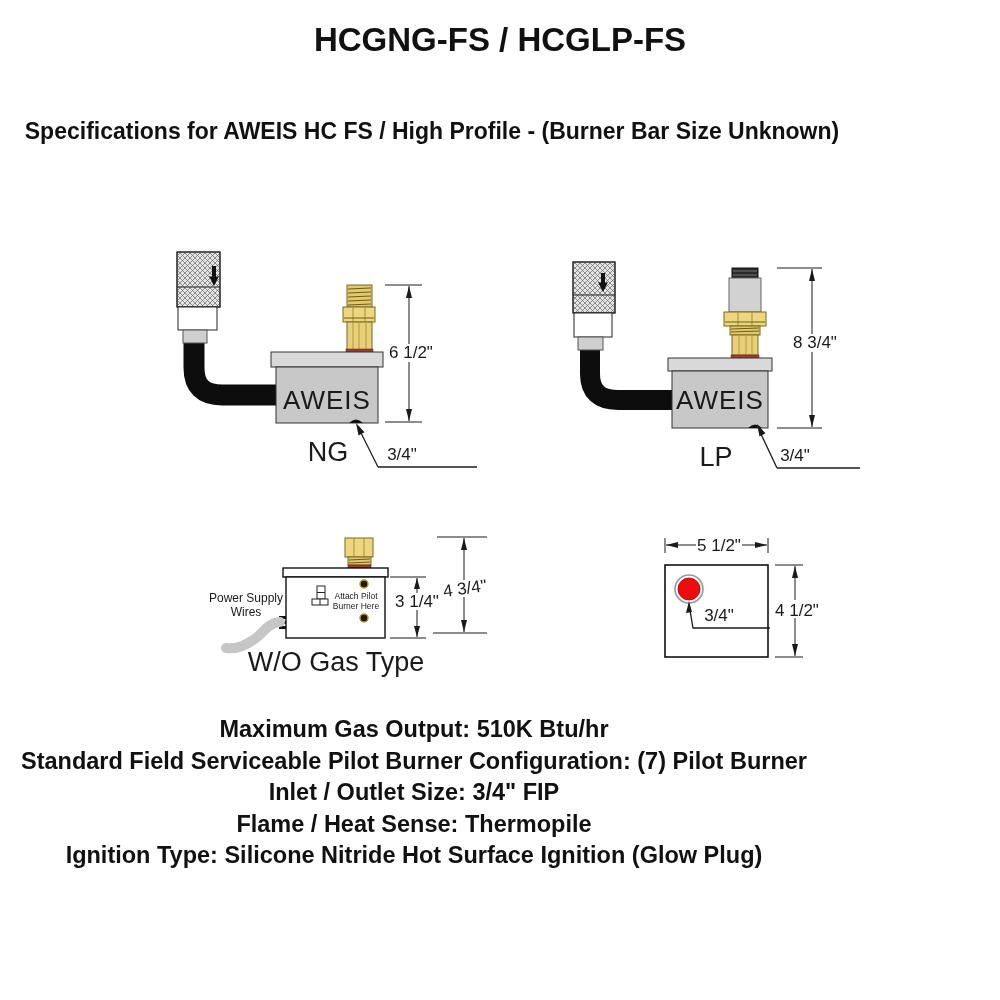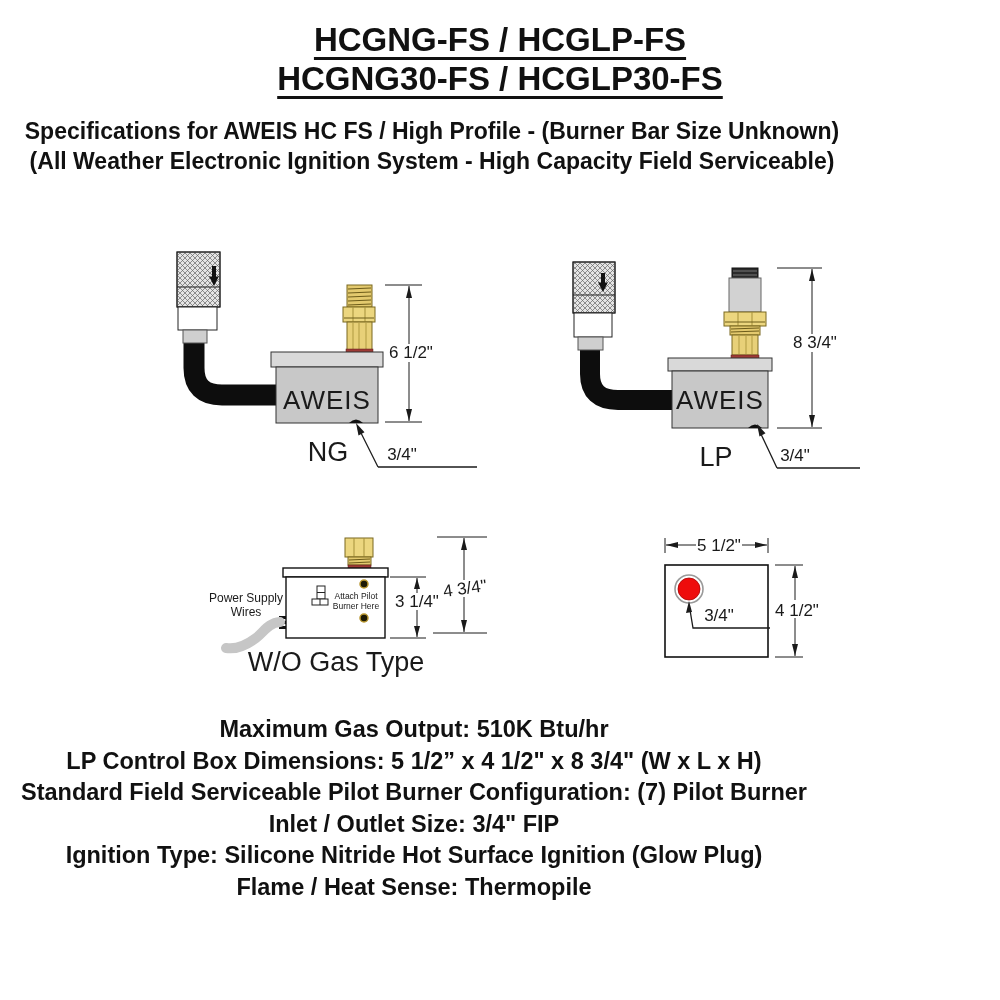--- a/index.html
+++ b/index.html
@@ -2,46 +2,44 @@
 <html><head>
 <meta charset="utf-8">
 <style>
   html,body{margin:0;padding:0;background:#fff;}
   #canvas{
     position:relative;width:1000px;height:1000px;background:#ffffff;
     font-family:"Liberation Sans", sans-serif;color:#111;overflow:hidden;
   }
   .title-block{position:absolute;top:20px;left:0;width:1000px;text-align:center;
     font-size:33px;font-weight:bold;line-height:39px;}
-  .title-block .tline{text-decoration:underline;text-decoration-thickness:3px;text-underline-offset:6px;text-align:center;}
+  .title-block .tline{text-decoration-thickness:3px;text-underline-offset:6px;text-align:center;}
   .subtitle-block{position:absolute;top:116px;left:0;width:864px;text-align:center;
     font-size:23px;font-weight:bold;line-height:30px;}
   .specs-block{position:absolute;top:714px;left:0;width:828px;text-align:center;
     font-size:23.5px;font-weight:bold;line-height:31.6px;}
   svg{position:absolute;overflow:visible;}
   svg text{font-family:"Liberation Sans", sans-serif;fill:#1a1a1a;}
   .dim-text{font-size:17px;}
   .gas-label{font-size:27px;}
   .caption-label{font-size:27px;}
   .aweis-label{font-size:26px;letter-spacing:1px;}
   .small-label{font-size:12px;}
   .tiny-label{font-size:8.5px;}
 </style>
 </head>
 <body>
 
 <div id="canvas">
 
   <div class="title-block">
     <div class="tline">HCGNG-FS / HCGLP-FS</div>
-    <div class="tline">HCGNG30-FS / HCGLP30-FS</div>
   </div>
   <div class="subtitle-block">
     <div>Specifications for AWEIS HC FS / High Profile - (Burner Bar Size Unknown)</div>
-    <div>(All Weather Electronic Ignition System - High Capacity Field Serviceable)</div>
   </div>
 
   <svg style="left:150px;top:228px;" width="330" height="250" viewBox="0 0 330 250">
     <defs>
       <pattern id="hatchNG" width="5" height="5" patternUnits="userSpaceOnUse">
         <path d="M0,5 L5,0 M0,0 L5,5" stroke="#666" stroke-width="0.7"></path>
       </pattern>
     </defs>
 
     <path d="M44,110 V140 Q44,167 72,167 H128" fill="none" stroke="#0d0d0d" stroke-width="21"></path>
@@ -245,20 +243,19 @@
 
     <g>
       <path d="M50,90 L53,108 H130" fill="none" stroke="#1a1a1a" stroke-width="1.3"></path>
       <polygon points="49,81 46,93 52,92" fill="#1a1a1a"></polygon>
       <text class="dim-text" x="79" y="101" text-anchor="middle">3/4"</text>
     </g>
   </svg>
 
   <div class="specs-block">
     <div>Maximum Gas Output: 510K Btu/hr</div>
-    <div>LP Control Box Dimensions: 5 1/2” x 4 1/2" x 8 3/4" (W x L x H)</div>
     <div>Standard Field Serviceable Pilot Burner Configuration: (7) Pilot Burner</div>
     <div>Inlet / Outlet Size: 3/4" FIP</div>
+    <div>Flame / Heat Sense: Thermopile</div>
     <div>Ignition Type: Silicone Nitride Hot Surface Ignition (Glow Plug)</div>
-    <div>Flame / Heat Sense: Thermopile</div>
   </div>
 
 </div>
 
 </body></html>

